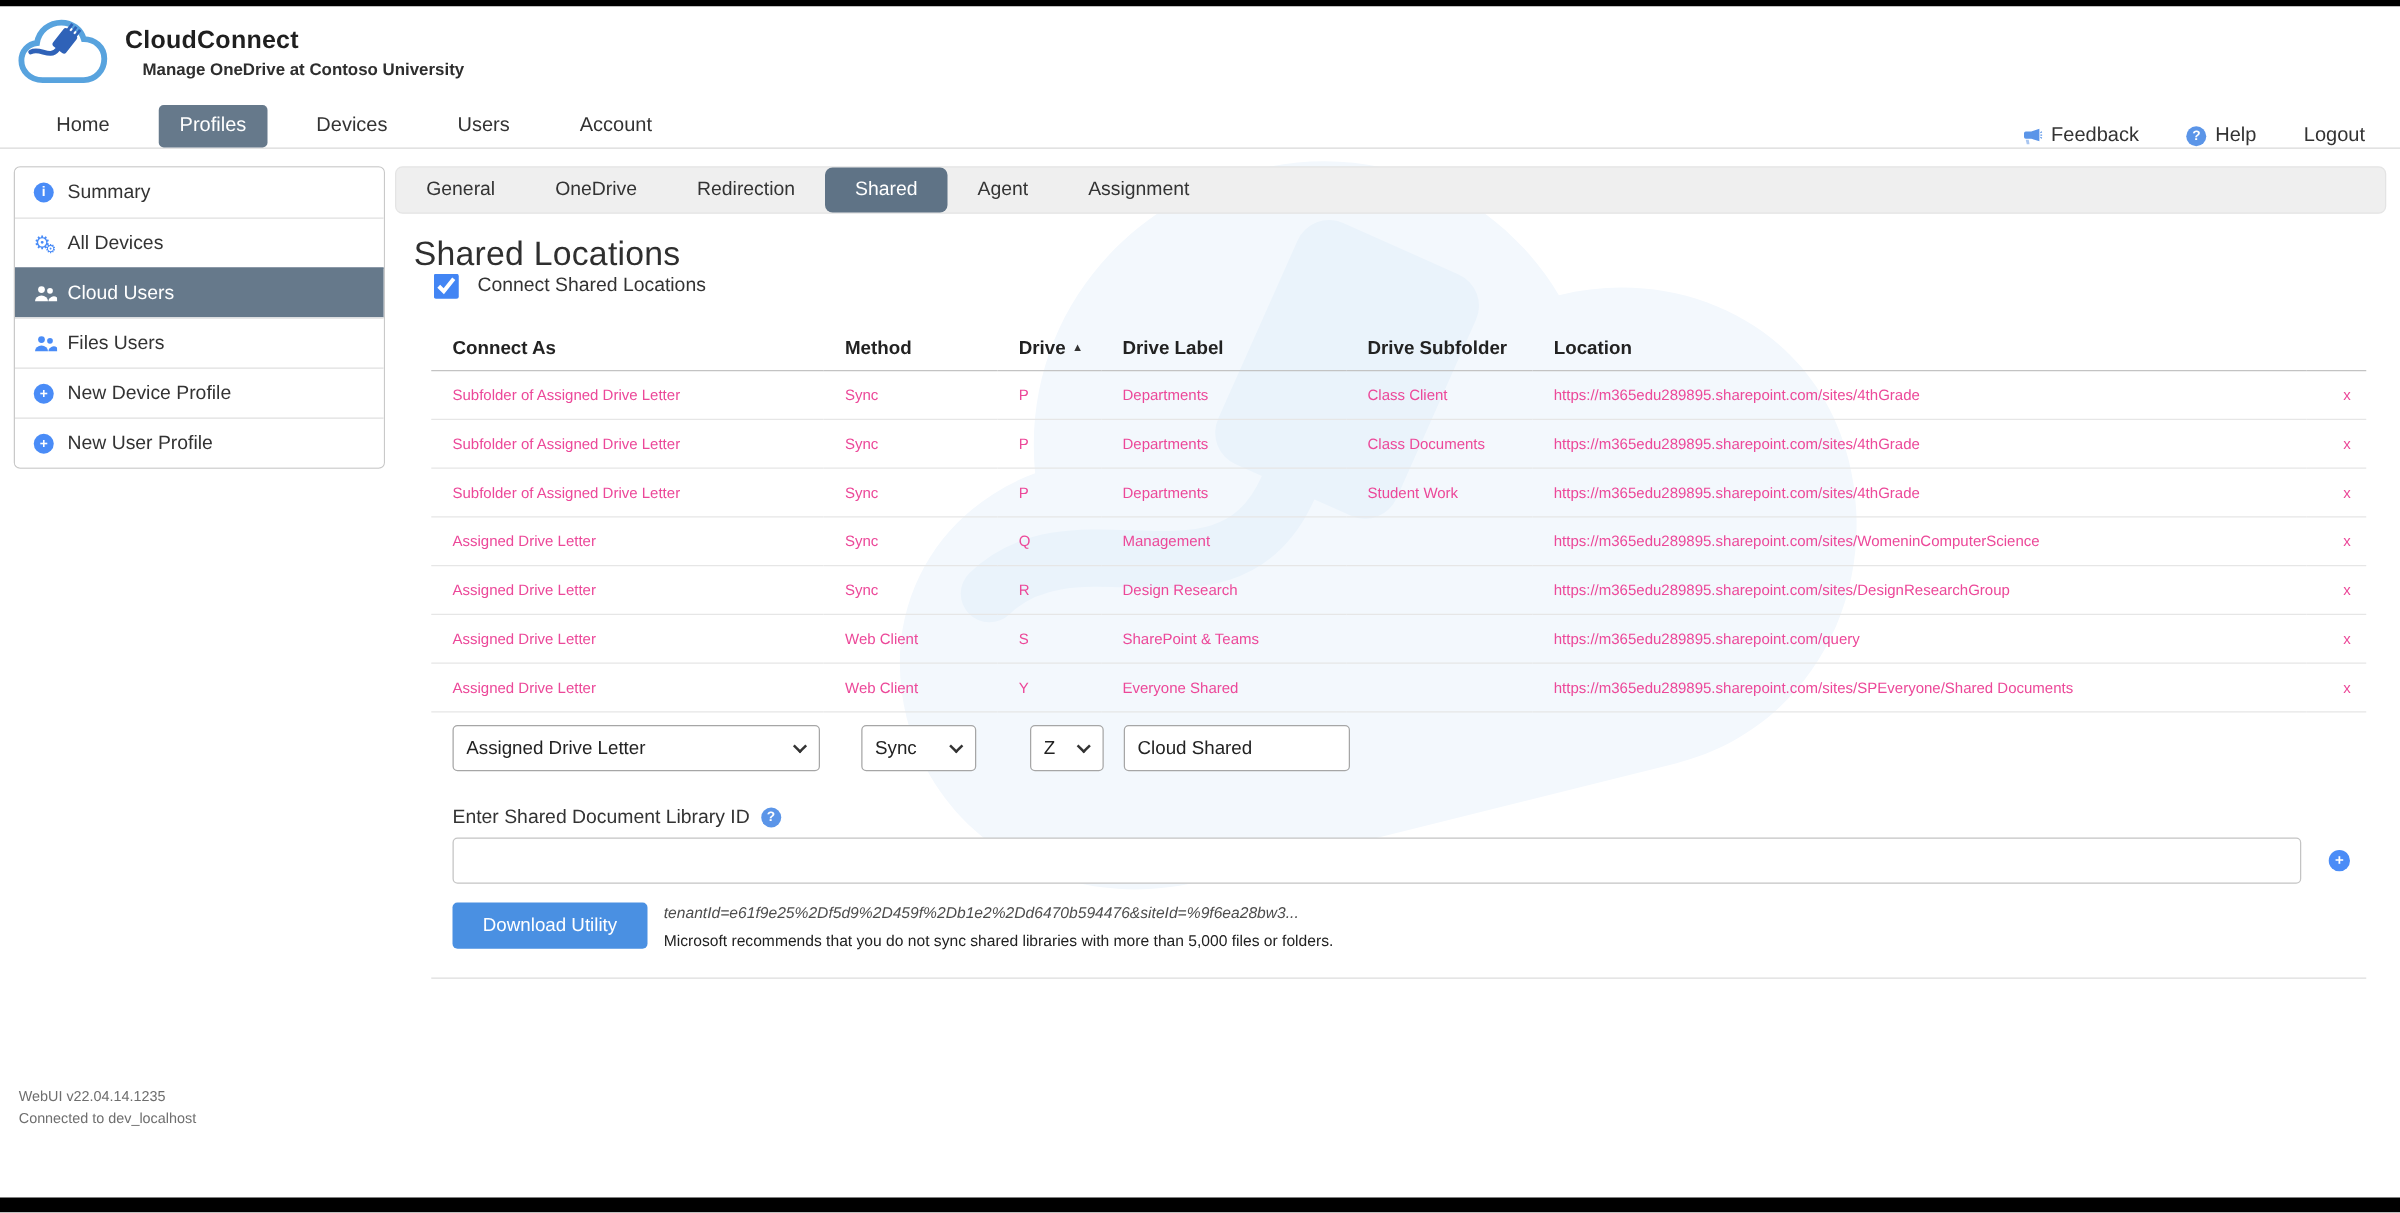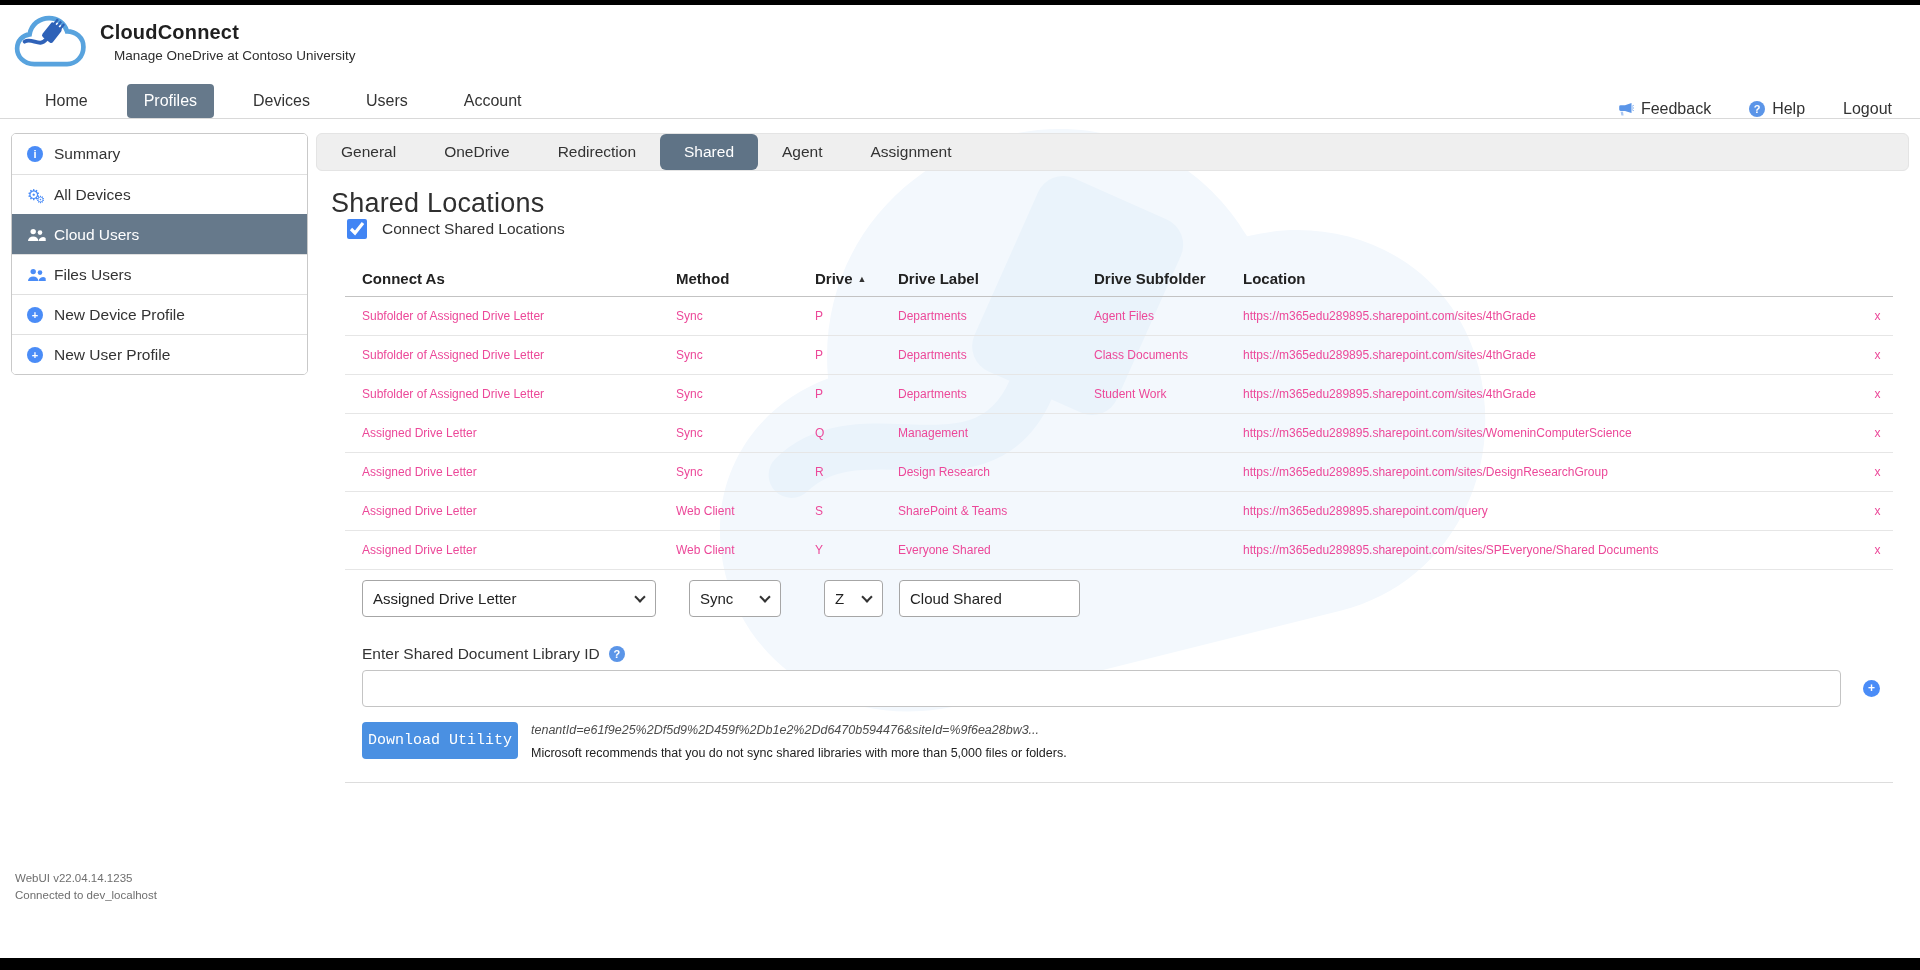--- a/index.html
+++ b/index.html
@@ -9,21 +9,21 @@
     background:#fff; color:#333; position:relative; overflow:hidden;
   }
   .topbar { height:5px; background:#000; width:100%; }
   .bottombar { position:absolute; left:0; bottom:0; width:100%; height:12px; background:#000; }
 
   
   .header { display:flex; align-items:flex-start; padding:9px 0 0 14px; height:68px; position:relative; z-index:2;}
   .logo { width:78px; height:58px; flex:0 0 auto; }
   .titles { margin-left:8px; padding-top:7px; }
   .app-title { font-size:20px; font-weight:bold; color:#1f1f1f; letter-spacing:.2px;}
-  .app-subtitle { font-size:13.5px; font-weight:normal; color:#2e2e2e; margin:4px 0 0 14px;text-align:right; }
+  .app-subtitle { font-size:13.5px; font-weight:bold; color:#2e2e2e; margin:4px 0 0 14px;text-align:right; }
 
   .navbar { display:flex; align-items:flex-end; height:46px; padding:0 28px 0 28px;
             border-bottom:1px solid #d9d9d9; position:relative; z-index:2; background:transparent;}
   .nav-item { font-size:16px; color:#333; padding:8px 17px; margin-right:22px; border-radius:4px; cursor:pointer; }
   .nav-item.active { background:#66798b; color:#fff; }
   .nav-right { margin-left:auto; display:flex; align-items:center; }
   .nav-right .nav-link { display:flex; align-items:center; font-size:16px; color:#333; margin-left:38px; cursor:pointer;}
   .nav-link .licon { margin-right:7px; display:inline-flex; }
 
   .badge { display:inline-flex; width:17px; height:17px; border-radius:50%; background:#4a8cf7;
@@ -81,21 +81,21 @@
 
   .lib-label-row { display:flex; align-items:center; margin-top:28px; margin-left:31px; }
   .lib-label-row .lbl { font-size:15.5px; color:#333; margin-right:9px;}
   .lib-input-row { display:flex; align-items:center; margin-top:7px; margin-left:31px; }
   .lib-input { width:1479px; height:37px; border:1px solid #c4c4c4; border-radius:4px;
       font-family:"Liberation Sans", sans-serif; font-size:15px; padding:0 10px; color:#222;}
   .add-btn { margin-left:22px; cursor:pointer; }
 
   .dl-row { display:flex; align-items:flex-start; margin-top:15px; margin-left:31px; }
   .dl-btn { width:156px; height:37px; background:#4a90e2; border:none; border-radius:4px; color:#fff;
-      font-family:Liberation Mono, monospace; font-size:15px; cursor:pointer;}
+      font-family:Liberation Sans, sans-serif; font-size:15px; cursor:pointer;}
   .dl-info { margin-left:13px; height:40px; display:flex; flex-direction:column; justify-content:space-between; padding:1px 0 2px 0;}
   .tenant-line { font-size:12.5px; font-style:italic; color:#4d4d4d; }
   .note-line { font-size:12.5px; color:#222; }
 
   .divider { border-top:1px solid #ddd; width:1548px; margin:20px 0 0 14px; }
 
   .footer { position:absolute; left:15px; top:870px; z-index:1;}
   .footer div { font-size:11.5px; color:#6e6e6e; line-height:17px; }
 </style>
 </head>
@@ -244,21 +244,21 @@
             <th>Location</th>
             <th></th>
           </tr>
         </thead>
         <tbody>
         <tr>
           <td>Subfolder of Assigned Drive Letter</td>
           <td>Sync</td>
           <td>P</td>
           <td>Departments</td>
-          <td>Agent Files</td>
+          <td>Class Client</td>
           <td>https://m365edu289895.sharepoint.com/sites/4thGrade</td>
           <td class="remove">x</td>
         </tr>
 
         <tr>
           <td>Subfolder of Assigned Drive Letter</td>
           <td>Sync</td>
           <td>P</td>
           <td>Departments</td>
           <td>Class Documents</td>

